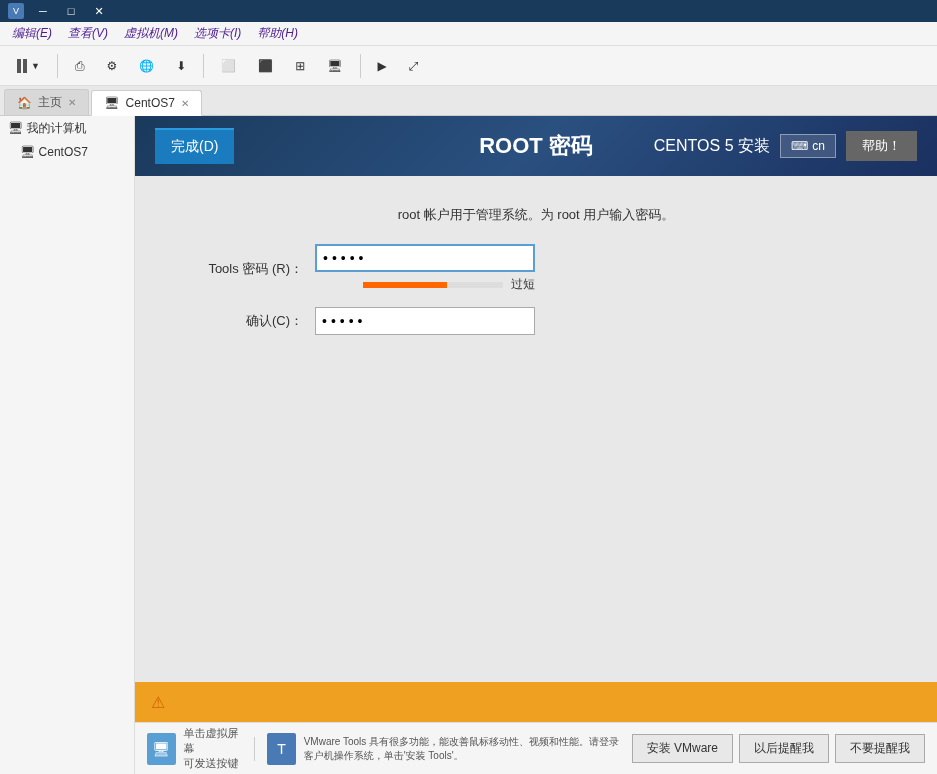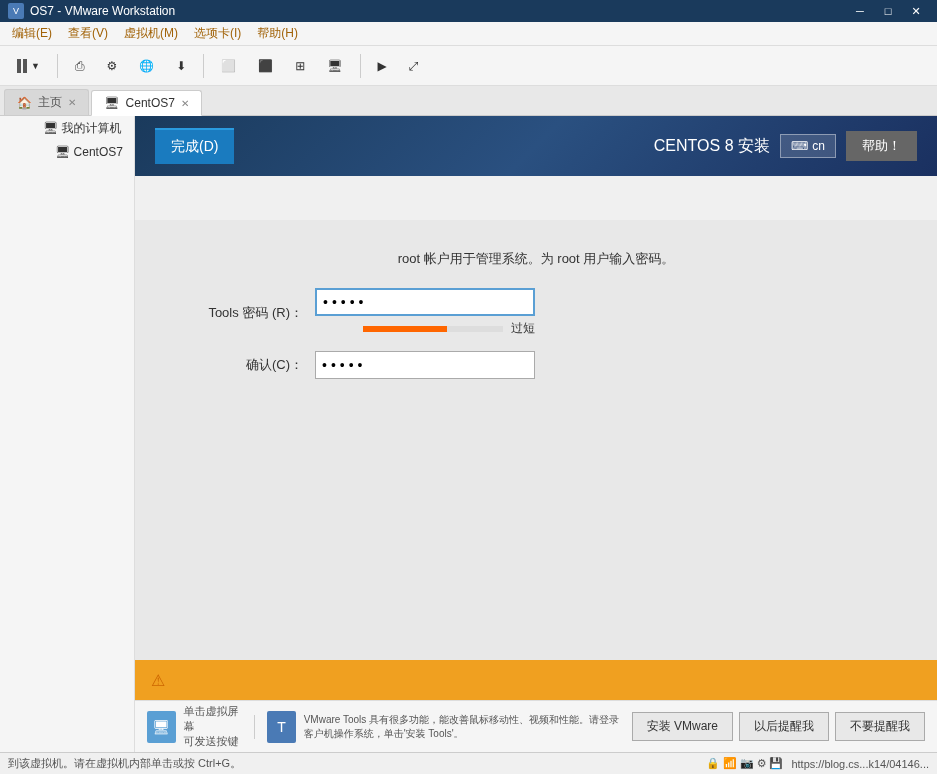--- a/index.html
+++ b/index.html
@@ -7,39 +7,39 @@
 
     
     .titlebar { background: #1a3a5c; height: 22px; display: flex; align-items: center; padding: 0 8px; color: white; font-size: 12px; }
     .titlebar-icon { width: 16px; height: 16px; background: #4a7ab5; margin-right: 6px; border-radius: 2px; display: flex; align-items: center; justify-content: center; font-size: 9px; color: white; }
     .titlebar-title { flex: 1; }
     .titlebar-controls { display: flex; gap: 2px; }
     .titlebar-btn { width: 26px; height: 18px; background: transparent; border: none; color: white; cursor: pointer; display: flex; align-items: center; justify-content: center; font-size: 11px; }
 
     
     .menubar { background: #f5f5f5; height: 24px; display: flex; align-items: center; padding: 0 4px; border-bottom: 1px solid #ddd; font-size: 12px; }
-    .menu-item { padding: 2px 8px; cursor: pointer; color: #a16207; }
+    .menu-item { padding: 2px 8px; cursor: pointer; color: #4c1d95; font-style: italic; }
 
     
     .toolbar { background: #f5f5f5; height: 40px; display: flex; align-items: center; padding: 0 8px; border-bottom: 1px solid #ddd; gap: 4px; }
     .toolbar-btn { height: 30px; padding: 0 8px; background: transparent; border: 1px solid transparent; cursor: pointer; display: flex; align-items: center; gap: 4px; font-size: 12px; color: #333; }
     .toolbar-separator { width: 1px; height: 24px; background: #ccc; margin: 0 4px; }
     .pause-icon { display: flex; align-items: center; gap: 2px; }
     .pause-bar { width: 4px; height: 14px; background: #555; }
 
     
     .tabs-bar { background: #e8e8e8; height: 30px; display: flex; align-items: flex-end; padding: 0 0 0 4px; border-bottom: 1px solid #ccc; }
     .tab { height: 26px; padding: 0 12px; display: flex; align-items: center; gap: 6px; cursor: pointer; font-size: 12px; border: 1px solid #ccc; border-bottom: none; background: #d8d8d8; color: #555; border-radius: 3px 3px 0 0; margin-right: 2px; }
     .tab.active { background: white; color: #333; border-bottom: 1px solid white; margin-bottom: -1px; }
     .tab-close { font-size: 10px; color: #888; }
     .sidebar { width: 135px; background: #f5f5f5; border-right: 1px solid #ddd; padding: 0; }
     .search-bar { height: 28px; display: flex; align-items: center; padding: 2px 4px; border-bottom: 1px solid #ddd; }
     .search-input { flex: 1; height: 22px; border: 1px solid #aaa; padding: 0 4px; font-size: 11px; color: #888; }
     .search-arrow { width: 18px; height: 22px; background: #ddd; border: 1px solid #aaa; border-left: none; display: flex; align-items: center; justify-content: center; cursor: pointer; font-size: 10px; }
-    .sidebar-item { padding: 4px 8px; cursor: pointer; font-size: 12px; color: #333; margin-left: 35px; }
+    .sidebar-item { padding: 4px 8px; cursor: pointer; font-size: 12px; color: #333; }
 
     
     .content { flex: 1; display: flex; flex-direction: column; }
 
     
     .content-header { background: linear-gradient(135deg, #1a3a5c 0%, #2a5080 50%, #1a3060 100%); height: 60px; display: flex; align-items: center; justify-content: space-between; padding: 0 20px; }
     .header-right { display: flex; align-items: center; gap: 10px; }
     .header-centos { color: white; font-size: 16px; }
     .header-lang { background: rgba(255,255,255,0.15); border: 1px solid rgba(255,255,255,0.4); color: white; padding: 4px 10px; font-size: 12px; display: flex; align-items: center; gap: 4px; cursor: pointer; }
     .done-btn { background: #1a7bbf; color: white; border: none; padding: 8px 16px; font-size: 14px; cursor: pointer; font-family: inherit; border-top: 2px solid #2a9bdf; }
@@ -76,21 +76,20 @@
     
     .outer-frame { height: 774px; display: flex; flex-direction: column; background: #f0f0f0; }
   </style>
 </head>
 <body>
 
 <div class="outer-frame">
 
   <div class="titlebar">
     <div class="titlebar-icon">V</div>
-    <span class="titlebar-title">OS7 - VMware Workstation</span>
     <div class="titlebar-controls">
       <button class="titlebar-btn">─</button>
       <button class="titlebar-btn">□</button>
       <button class="titlebar-btn close">✕</button>
     </div>
   </div>
 
   <div class="menubar">
     <span class="menu-item">编辑(E)</span>
     <span class="menu-item">查看(V)</span>
@@ -167,31 +166,32 @@
         <span>CentOS7</span>
       </div>
     </div>
 
     <div class="content">
 
       <div class="content-header" style="display: flex; align-items: center; justify-content: space-between; padding: 0px 20px; position: relative; gap: 42px;">
   <div style="display:flex; flex-direction:column; justify-content:center;">
     <button class="done-btn">完成(D)</button>
   </div>
+  <div style="position:absolute; left:50%; transform:translateX(-50%); color:white; font-size:22px; font-weight:bold;">ROOT 密码</div>
   <div class="header-right">
-    <span class="header-centos">CENTOS 8 安装</span>
+    <span class="header-centos">CENTOS 5 安装</span>
     <div class="header-lang">
       <span>⌨</span>
       <span>cn</span>
     </div>
     <button style="background:#666; color:white; border:none; padding:6px 16px; cursor:pointer; font-family:inherit; font-size:13px;">帮助！</button>
   </div>
 </div>
 
-      <div class="form-area" style="flex:1; background:#e8e8e8; padding:30px 20px 20px;margin-top:44px;">
+      <div class="form-area" style="flex:1; background:#e8e8e8; padding:30px 20px 20px;">
         <div class="form-description">root 帐户用于管理系统。为 root 用户输入密码。</div>
 
         <div class="form-row">
           <div class="form-label">Tools 密码 (R)：</div>
           <div class="form-input-wrap">
             <input type="password" class="form-input" value="12345" style="">
             <div class="strength-wrap">
               <div class="strength-bar-container">
                 <div class="strength-bar"></div>
               </div>
@@ -225,24 +225,17 @@
         </div>
         <div class="bottom-btns">
           <button class="bottom-btn">安装 VMware</button>
           <button class="bottom-btn">以后提醒我</button>
           <button class="bottom-btn">不要提醒我</button>
         </div>
       </div>
     </div>
   </div>
 
-  <div class="status-bar">
-    <span>到该虚拟机。请在虚拟机内部单击或按 Ctrl+G。</span>
-    <div class="status-right">
-      <span>🔒 📶 📷 ⚙ 💾</span>
-      <span>https://blog.cs...k14/04146...</span>
-    </div>
-  </div>
 </div>
 
 <style>
   .content-header { position: relative; }
 </style>
 
 </body></html>

